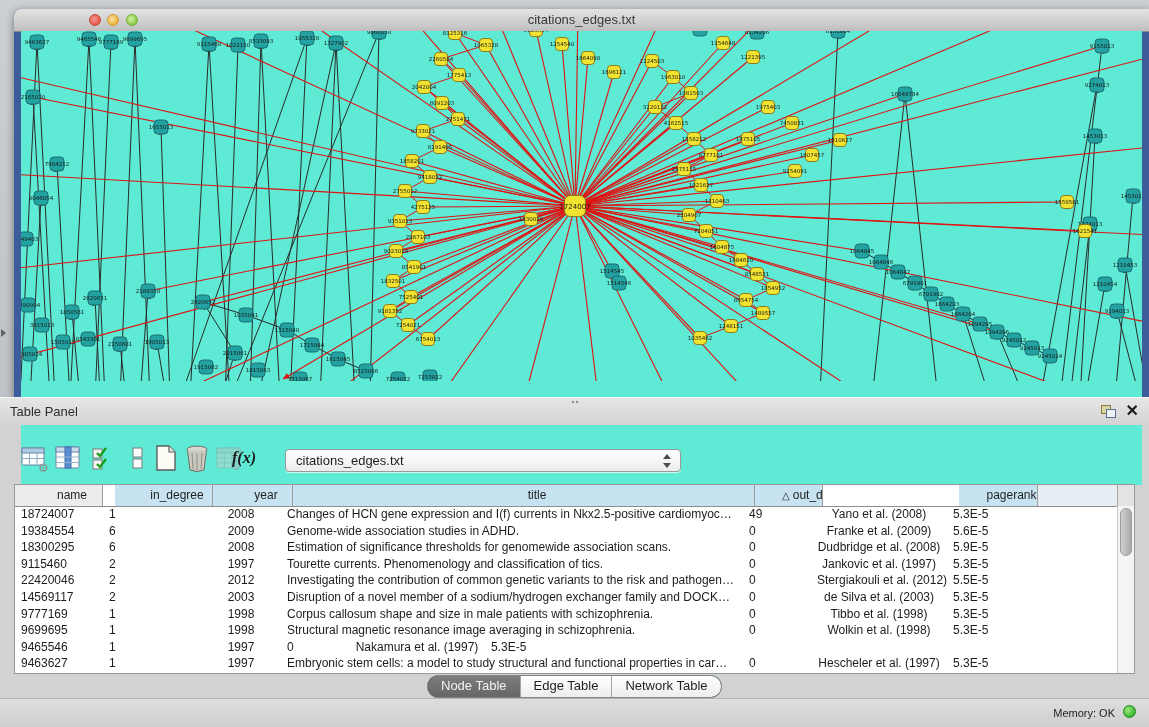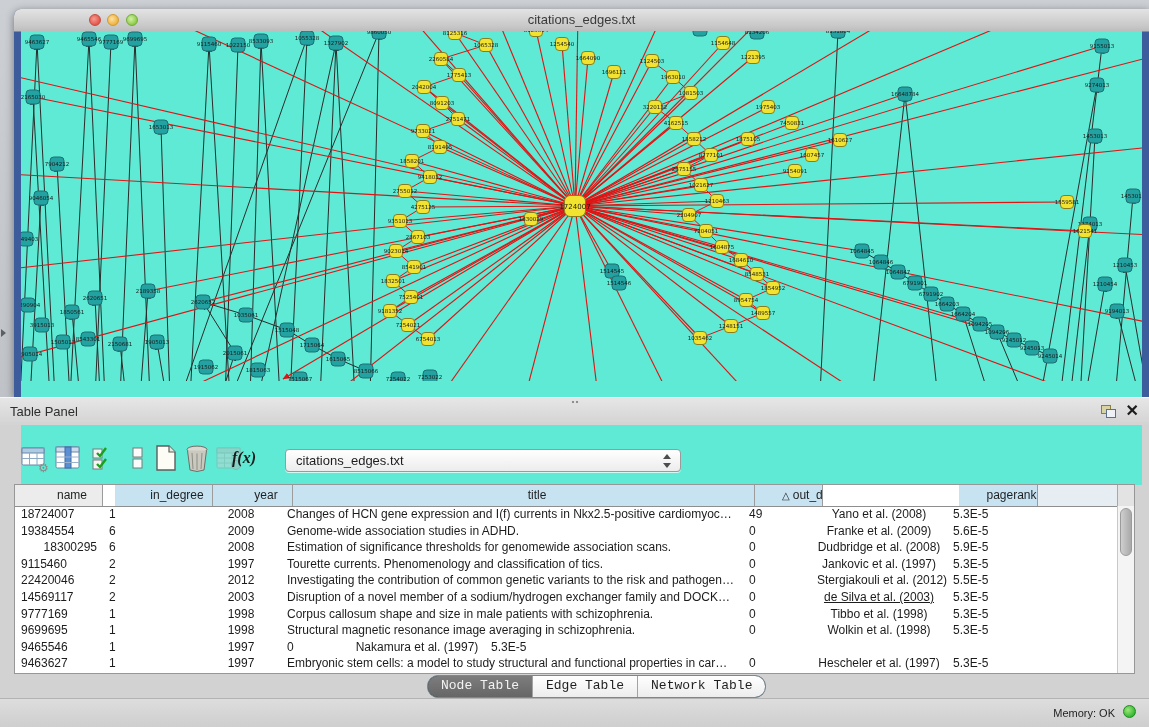--- a/index.html
+++ b/index.html
@@ -63,21 +63,21 @@
   .td{box-sizing:border-box;padding:0 6px;font-size:12px;line-height:16.5px;color:#1c1c1c;
       white-space:nowrap;overflow:hidden;}
   .corner{position:absolute;right:0;top:0;width:17px;height:21px;background:#e3e3e3;border-left:1px solid #a8a8a8;box-sizing:border-box;}
   .vscroll{position:absolute;right:0;top:21px;bottom:0;width:17px;background:#f4f4f4;
       border-left:1px solid #c9c9c9;box-sizing:border-box;}
   .vthumb{position:absolute;left:2px;right:2px;top:2px;height:46px;border-radius:6px;
       background:linear-gradient(90deg,#cfcfcf,#a9a9a9);border:1px solid #9b9b9b;}
 
   
   .tabs{position:absolute;left:427px;top:675px;height:21px;display:flex;
-      border:1px solid #858585;border-radius:11px;overflow:hidden;background:#0c4a6e;font-family:Liberation Mono, monospace;}
+      border:1px solid #858585;border-radius:11px;overflow:hidden;background:#0c4a6e;}
   .tab{box-sizing:border-box;padding:0 13px;line-height:19px;font-size:13px;color:#1f1f1f;
       background:linear-gradient(#ffffff,#ededed);border-right:1px solid #a3a3a3;text-align:center;}
   .tab:last-child{border-right:none;}
   .tab.active{background:linear-gradient(#7d7d7d,#666666);color:#f3f3f3;}
 
   
   .statusbar{position:absolute;left:0;top:698px;width:1149px;height:29px;
       border-top:1px solid #b3b3b3;background:linear-gradient(#dddddd,#cecece);}
   .mem-label{position:absolute;right:34px;top:8px;font-size:11px;color:#1e1e1e;}
   .mem-dot{position:absolute;right:13px;top:6px;width:13px;height:13px;border-radius:50%;
@@ -644,21 +644,21 @@
         <div class="tr">
           <div class="td" style="width: 88px; text-align: left;">19384554</div>
           <div class="td" style="width: 98px; text-align: left;">6</div>
           <div class="td" style="width: 80px; text-align: center;">2009</div>
           <div class="td" style="width: 462px; text-align: left;">Genome-wide association studies in ADHD.</div>
           <div class="td" style="width: 68px; text-align: left;">0</div>
           <div class="td" style="width: 136px; text-align: center;">Franke et al. (2009)</div>
           <div class="td" style="width: 79px; text-align: left;">5.6E-5</div>
         </div>
         <div class="tr">
-          <div class="td" style="width: 88px; text-align: right;">18300295</div>
+          <div class="td" style="width: 88px; text-align: left;">18300295</div>
           <div class="td" style="width: 98px; text-align: left;">6</div>
           <div class="td" style="width: 80px; text-align: center;">2008</div>
           <div class="td" style="width: 462px; text-align: left;">Estimation of significance thresholds for genomewide association scans.</div>
           <div class="td" style="width: 68px; text-align: left;">0</div>
           <div class="td" style="width: 136px; text-align: center;">Dudbridge et al. (2008)</div>
           <div class="td" style="width: 79px; text-align: left;">5.9E-5</div>
         </div>
         <div class="tr">
           <div class="td" style="width: 88px; text-align: left;">9115460</div>
           <div class="td" style="width: 98px; text-align: left;">2</div>
@@ -676,21 +676,21 @@
           <div class="td" style="width: 68px; text-align: left;">0</div>
           <div class="td" style="width: 136px; text-align: center;">Stergiakouli et al. (2012)</div>
           <div class="td" style="width: 79px; text-align: left;">5.5E-5</div>
         </div>
         <div class="tr">
           <div class="td" style="width: 88px; text-align: left;">14569117</div>
           <div class="td" style="width: 98px; text-align: left;">2</div>
           <div class="td" style="width: 80px; text-align: center;">2003</div>
           <div class="td" style="width: 462px; text-align: left;">Disruption of a novel member of a sodium/hydrogen exchanger family and DOCK…</div>
           <div class="td" style="width: 68px; text-align: left;">0</div>
-          <div class="td" style="width: 136px; text-align: center; text-decoration: underline;">de Silva et al. (2003)</div>
+          <div class="td" style="width: 136px; text-align: center;">de Silva et al. (2003)</div>
           <div class="td" style="width: 79px; text-align: left;">5.3E-5</div>
         </div>
         <div class="tr">
           <div class="td" style="width: 88px; text-align: left;">9777169</div>
           <div class="td" style="width: 98px; text-align: left;">1</div>
           <div class="td" style="width: 80px; text-align: center;">1998</div>
           <div class="td" style="width: 462px; text-align: left;">Corpus callosum shape and size in male patients with schizophrenia.</div>
           <div class="td" style="width: 68px; text-align: left;">0</div>
           <div class="td" style="width: 136px; text-align: center;">Tibbo et al. (1998)</div>
           <div class="td" style="width: 79px; text-align: left;">5.3E-5</div>

